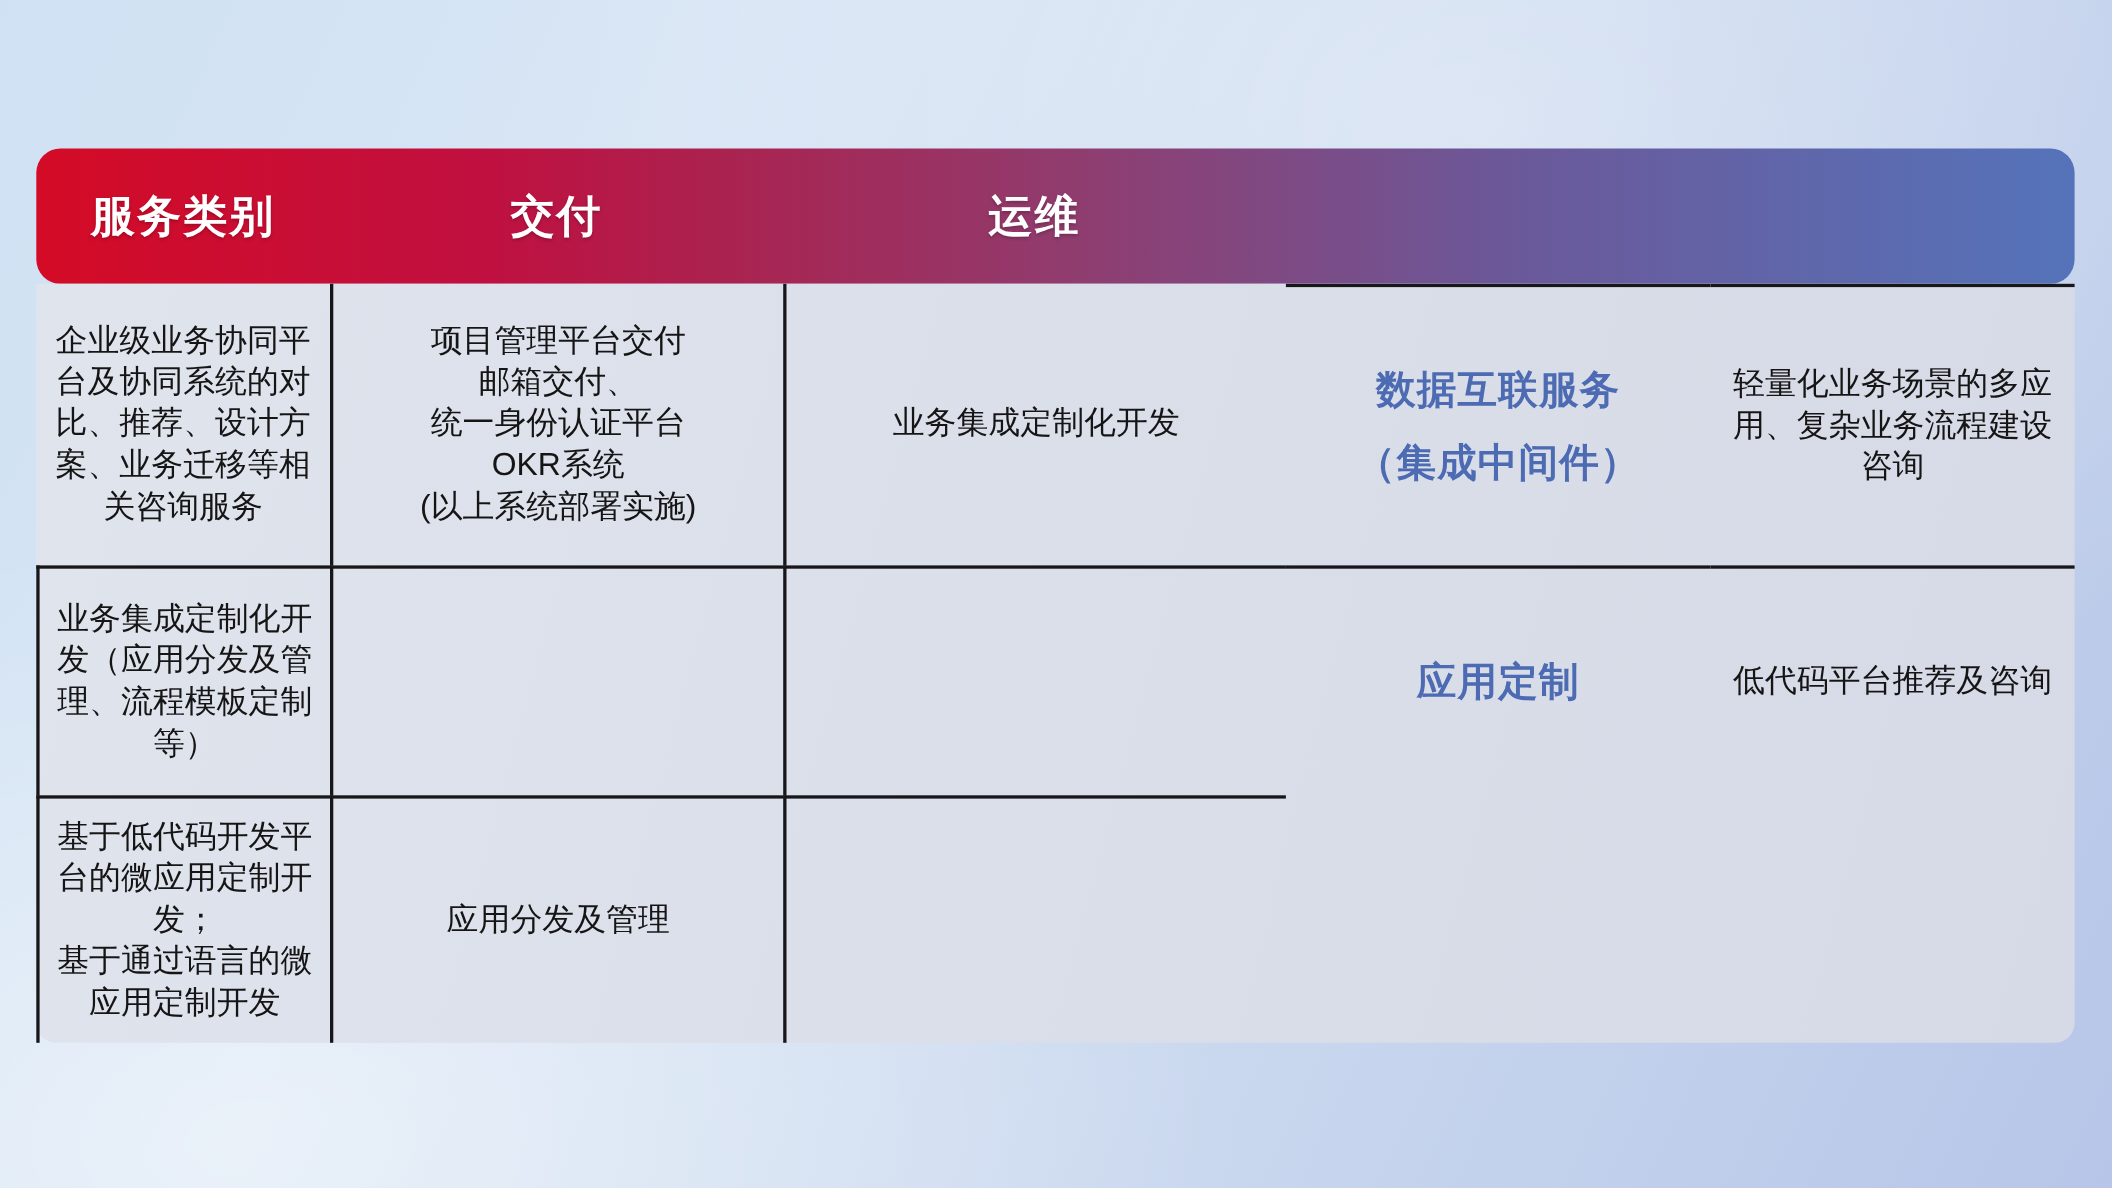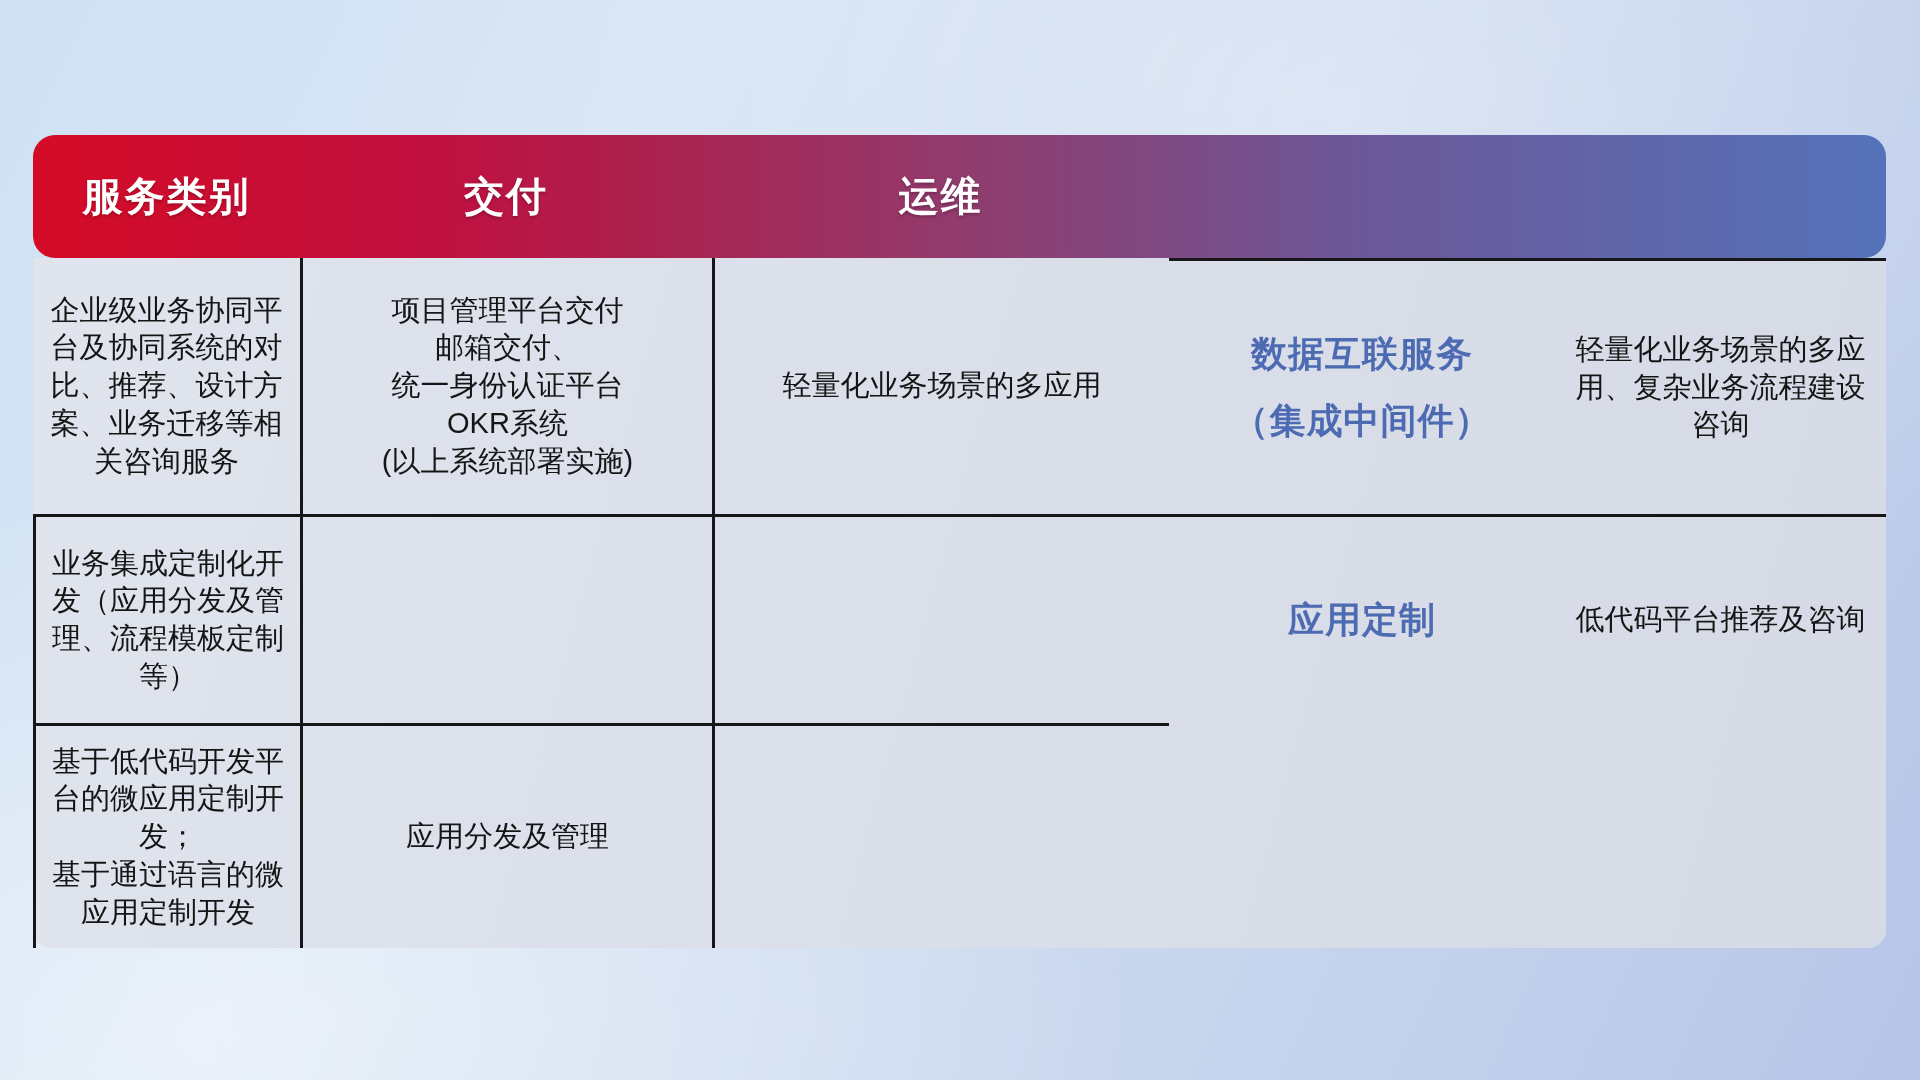--- a/index.html
+++ b/index.html
@@ -100,21 +100,21 @@
         <span class="txt">企业级业务协同平台及协同系统的对比、推荐、设计方案、业务迁移等相关咨询服务</span>
       </div>
       <div class="cell vline">
         <span class="txt">项目管理平台交付
 邮箱交付、
 统一身份认证平台
 OKR系统
 (以上系统部署实施)</span>
       </div>
       <div class="cell vline">
-        <span class="txt">轻量化业务场景的多应用</span>
+        <span class="txt">业务集成定制化开发</span>
       </div>
 
       <div class="cell category hline">
         <span class="txt">数据互联服务
 （集成中间件）</span>
       </div>
       <div class="cell hline">
         <span class="txt">轻量化业务场景的多应用、复杂业务流程建设咨询</span>
       </div>
       <div class="cell vline hline">

